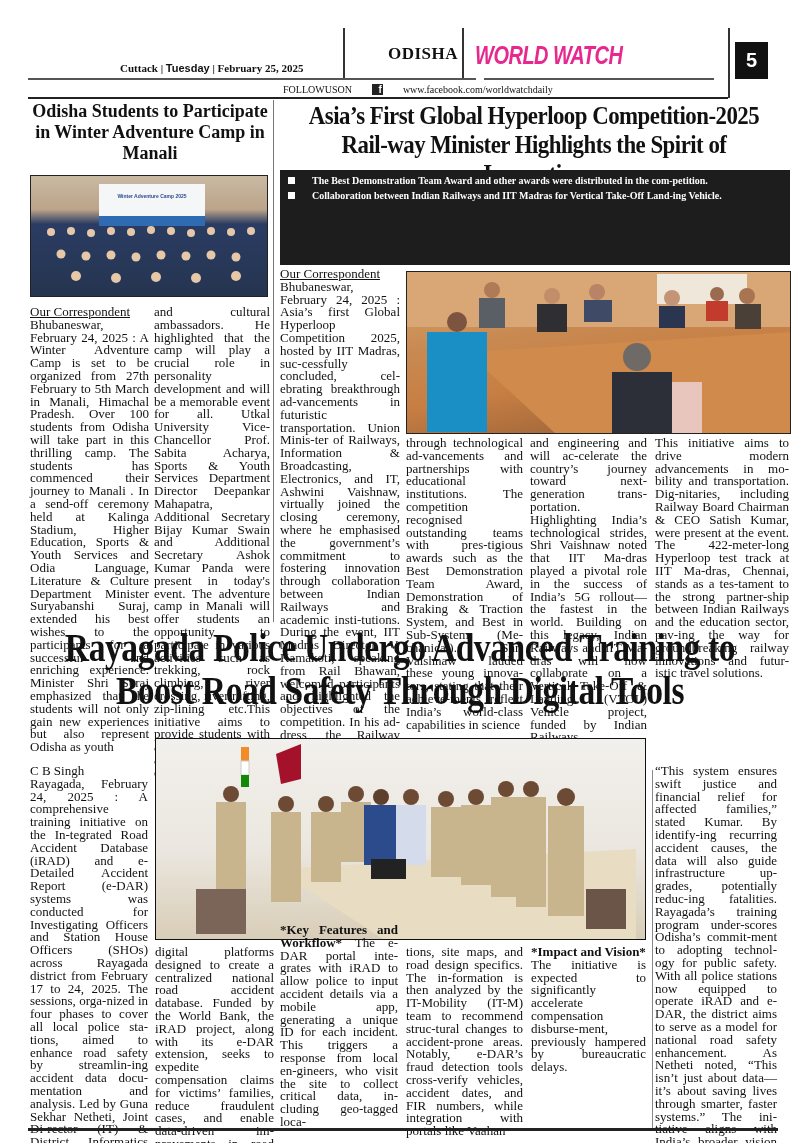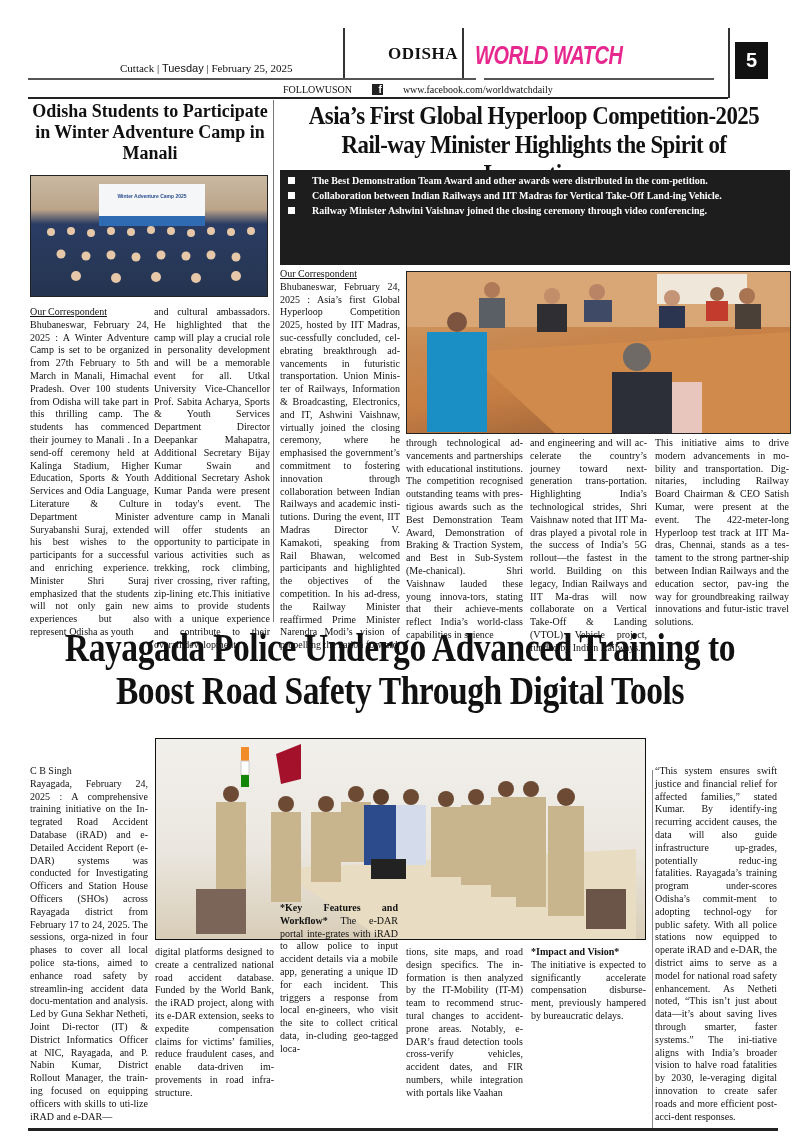--- a/index.html
+++ b/index.html
@@ -2,21 +2,21 @@
 <html><head>
 <meta charset="utf-8">
 <style>
   * { box-sizing: border-box; margin: 0; padding: 0; }
   html, body { width: 800px; height: 1143px; background: #ffffff; overflow: hidden; }
   body { position: relative; font-family: "Liberation Serif", serif; color: #111; }
 
   .abs { position: absolute; }
 
   
-  .mast-date { left: 120px; top: 62px; font-family: "Liberation Serif", serif; font-size: 11px; font-weight: normal; white-space: nowrap; }
+  .mast-date { left: 120px; top: 62px; font-family: "Liberation Serif", serif; font-size: 11px; font-weight: bold; white-space: nowrap; }
   .mast-date .day { font-family: "Liberation Sans", sans-serif; }
   .vline { background: #333; width: 2px; }
   .mast-section { left: 388px; top: 44px; font-size: 17px; font-weight: bold; letter-spacing: 0.5px; }
   .logo-text { left: 310px; top: 41px; font-family: "Liberation Sans", sans-serif; font-weight: bold; font-style: italic; color: #e7288e; font-size: 20px; letter-spacing: -0.5px; transform: scaleY(1.25); transform-origin: left top; white-space: nowrap; }
   .page-num { left: 735px; top: 42px; width: 33px; height: 37px; background: #111; color: #fff; font-family: "Liberation Sans", sans-serif; font-weight: bold; font-size: 20px; display: flex; align-items: center; justify-content: center; }
   .hline { background: #555; height: 2px; }
   .follow { left: 283px; top: 84px; font-size: 10px; white-space: nowrap; display: flex; align-items: center; gap: 20px; }
   .fb-icon { width: 11px; height: 11px; background: #222; color: #fff; font-family: "Liberation Sans", sans-serif; font-weight: bold; font-size: 10px; display: inline-flex; align-items: flex-end; justify-content: flex-end; padding-right: 1px; line-height: 1; }
 
   
@@ -29,21 +29,21 @@
   .highlights li { list-style: none; position: relative; padding-left: 26px; font-weight: bold; font-size: 10px; line-height: 15px; text-align: justify; }
   .highlights li .sq { position: absolute; left: 2px; top: 4px; width: 7px; height: 7px; background: #fff; }
 
   
   .photo { overflow: hidden; border: 1px solid #222; }
   .photo-camp { left: 30px; top: 175px; width: 238px; height: 122px; background: linear-gradient(#c9b9a2 0%, #bba48a 28%, #2a3c63 40%, #25344f 100%); }
   .photo-meet { left: 406px; top: 271px; width: 385px; height: 163px; background: linear-gradient(170deg, #d9a56f 0%, #c88a52 35%, #c77e43 60%, #8b5a36 100%); }
   .photo-police { left: 155px; top: 738px; width: 491px; height: 202px; background: linear-gradient(#f2f0ec 0%, #ebe7e0 55%, #d8cdb7 100%); border: 1.5px solid #111; }
 
   
-  .col { font-size: 10px; line-height: 12.8px; text-align: justify; hyphens: manual; }
+  .col { font-size: 13px; line-height: 12.8px; text-align: justify; hyphens: manual; }
   .byline { text-decoration: underline; display: block; text-align: left; }
   .sub-h { font-weight: bold; }
 
   .rule { background: #222; }
   .thick { height: 3px; }
 </style>
 </head>
 <body>
 
 <div class="abs mast-date">
@@ -108,21 +108,20 @@
 </div>
 <div class="abs col" style="left:154px; top:306px; width:116px;">
   <span>and cultural ambassadors. He highlighted that the camp will play a crucial role in personality development and will be a memorable event for all. Utkal University Vice-Chancellor Prof. Sabita Acharya, Sports &amp; Youth Services Department Director Deepankar Mahapatra, Additional Secretary Bijay Kumar Swain and Additional Secretary Ashok Kumar Panda were present in today's event. The adventure camp in Manali will offer students an opportunity to participate in various activities such as trekking, rock climbing, river crossing, river rafting, zip-lining etc.This initiative aims to provide students with a unique experience and contribute to their overall development.</span>
 </div>
 <div class="abs" style="left:273px; top:100px; width:1px; height:522px; background:#777;"></div>
 
 <div class="abs h-hyper">Asia’s First Global Hyperloop Competition-2025 Rail-way Minister Highlights the Spirit of Innovation</div>
 <ul class="abs highlights">
   <li><span class="sq"></span><span>The Best Demonstration Team Award and other awards were distributed in the com-petition.</span></li>
   <li><span class="sq"></span><span>Collaboration between Indian Railways and IIT Madras for Vertical Take-Off Land-ing Vehicle.</span></li>
-  <li><span class="sq"></span><span>Railway Minister Ashwini Vaishnav joined the closing ceremony through video conferencing.</span></li>
 </ul>
 <div class="abs photo photo-meet">
   <svg width="385" height="163">
     <rect x="0" y="0" width="385" height="55" fill="#d8a775"></rect>
     <rect x="250" y="2" width="90" height="30" fill="#eee7da"></rect>
     <polygon points="60,80 385,60 385,163 150,163" fill="#cf8a4c"></polygon>
     <g>
       <circle cx="85" cy="18" r="8" fill="#b07a58"></circle>
         <rect x="72" y="26" width="26" height="30" fill="#595f64"></rect>
       <circle cx="145" cy="24" r="8" fill="#c28d6a"></circle>
@@ -195,21 +194,21 @@
   </svg>
 </div>
 
 <div class="abs col" style="left:30px; top:765px; width:118px;">
   <span class="byline" style="text-decoration:none;">C B Singh</span>
   <span>Rayagada, February 24, 2025 : A comprehensive training initiative on the In-tegrated Road Accident Database (iRAD) and e-Detailed Accident Report (e-DAR) systems was conducted for Investigating Officers and Station House Officers (SHOs) across Rayagada district from February 17 to 24, 2025. The sessions, orga-nized in four phases to cover all local police sta-tions, aimed to enhance road safety by streamlin-ing accident data docu-mentation and analysis. Led by Guna Sekhar Netheti, Joint Di-rector (IT) &amp; District Informatics Officer at NIC, Rayagada, and P. Nabin Kumar, District Rollout Manager, the train-ing focused on equipping officers with skills to uti-lize iRAD and e-DAR—</span>
 </div>
 <div class="abs col" style="left:155px; top:946px; width:119px;">
   <span>digital platforms designed to create a centralized national road accident database. Funded by the World Bank, the iRAD project, along with its e-DAR extension, seeks to expedite compensation claims for victims’ families, reduce fraudulent cases, and enable data-driven im-provements in road infra-structure.</span>
 </div>
-<div class="abs col" style="left:280px; top:902px; width:118px;">
+<div class="abs col" style="left:280px; top:924px; width:118px;">
   <span class="sub-h">*Key Features and Workflow*</span>
   <span>The e-DAR portal inte-grates with iRAD to allow police to input accident details via a mobile app, generating a unique ID for each incident. This triggers a response from local en-gineers, who visit the site to collect critical data, in-cluding geo-tagged loca-</span>
 </div>
 <div class="abs col" style="left:406px; top:946px; width:117px;">
   <span>tions, site maps, and road design specifics. The in-formation is then analyzed by the IT-Mobility (IT-M) team to recommend struc-tural changes to accident-prone areas. Notably, e-DAR’s fraud detection tools cross-verify vehicles, accident dates, and FIR numbers, while integration with portals like Vaahan</span>
 </div>
 <div class="abs col" style="left:531px; top:946px; width:115px;">
   <span class="sub-h" style="display:block;">*Impact and Vision*</span>
   <span>The initiative is expected to significantly accelerate compensation disburse-ment, previously hampered by bureaucratic delays.</span>
 </div>

